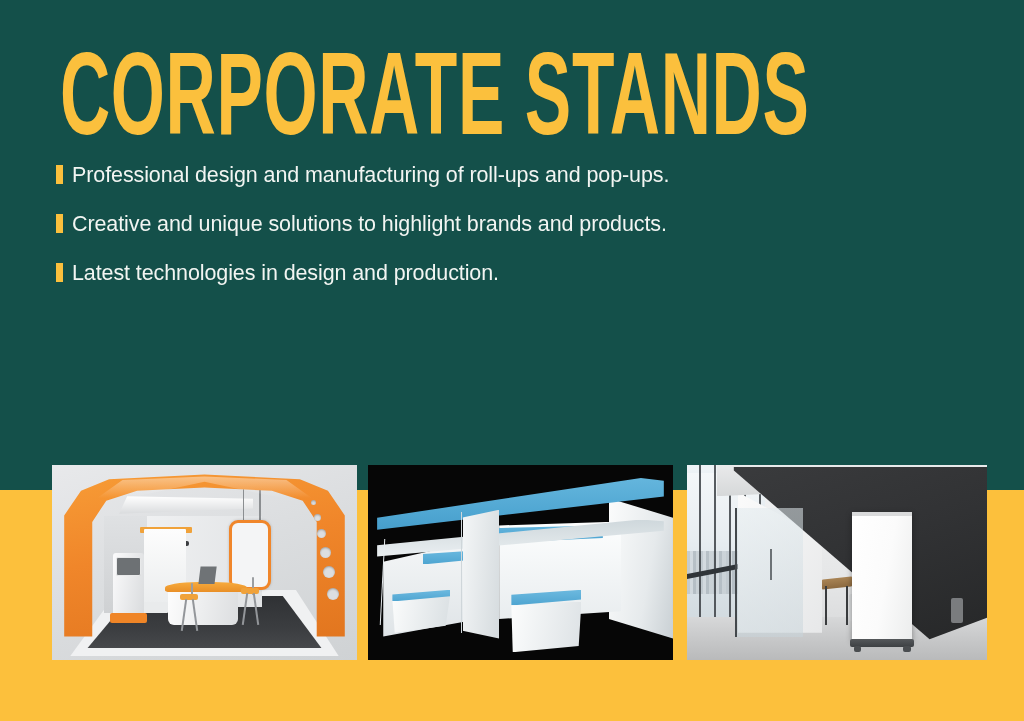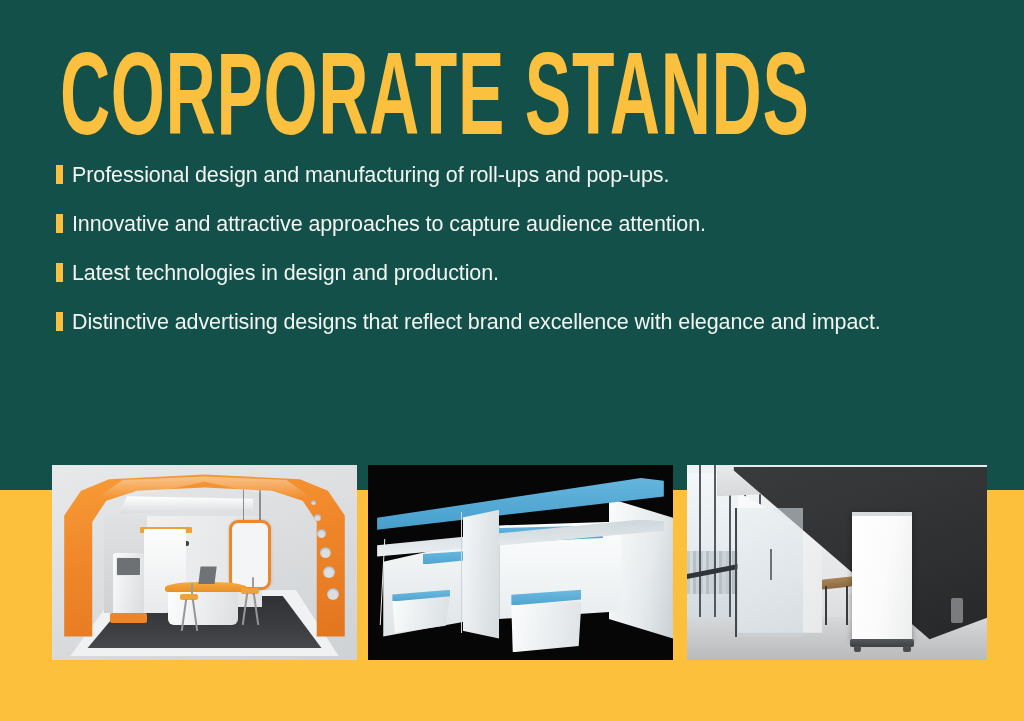--- a/index.html
+++ b/index.html
@@ -198,36 +198,32 @@
     <h1 class="title">CORPORATE STANDS</h1>
   </div>
 
   <div class="bullets">
 
     <div class="bullet-row">
       <span class="bullet-mark"></span>
       <span class="bullet-text">Professional design and manufacturing of roll-ups and pop-ups.</span>
     </div>
 
-
     <div class="bullet-row">
       <span class="bullet-mark"></span>
-      <span class="bullet-text">Innovative and attractive approaches to capture audience attention.</span>
-    </div>
+      <span class="bullet-text">Creative and unique solutions to highlight brands and products.</span>
+    </div>
+
 
     <div class="bullet-row">
       <span class="bullet-mark"></span>
       <span class="bullet-text">Latest technologies in design and production.</span>
     </div>
 
 
-    <div class="bullet-row wide">
-      <span class="bullet-mark"></span>
-      <span class="bullet-text">Distinctive advertising designs that reflect brand excellence with elegance and impact.</span>
-    </div>
 
   </div>
 
   <div class="photos">
 
     <div class="photo p1">
       <div class="ph1-bg"></div>
       <div class="ph1-floorplat"></div>
       <div class="ph1-floordark"></div>
       <div class="ph1-backwall"></div>

